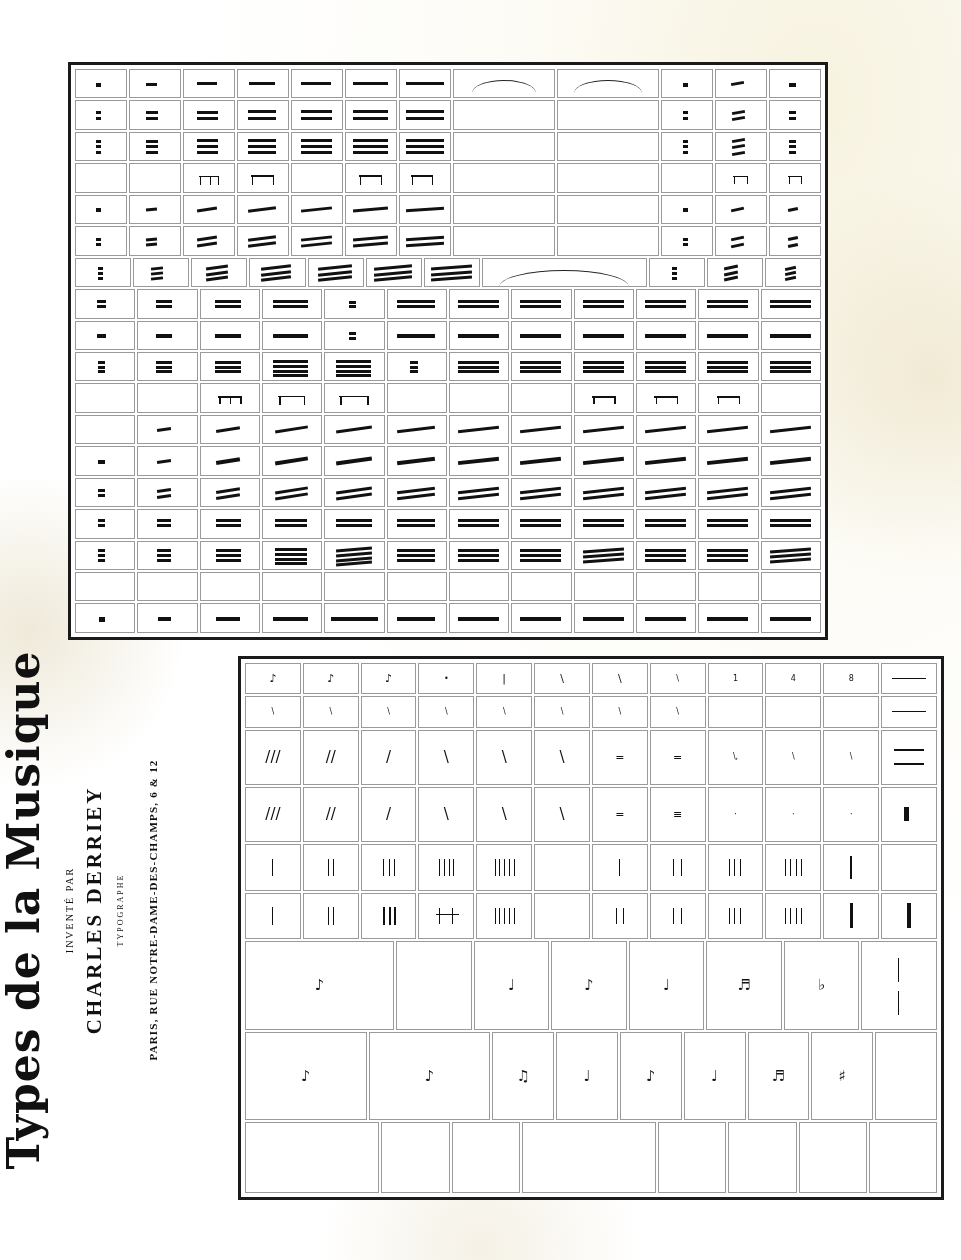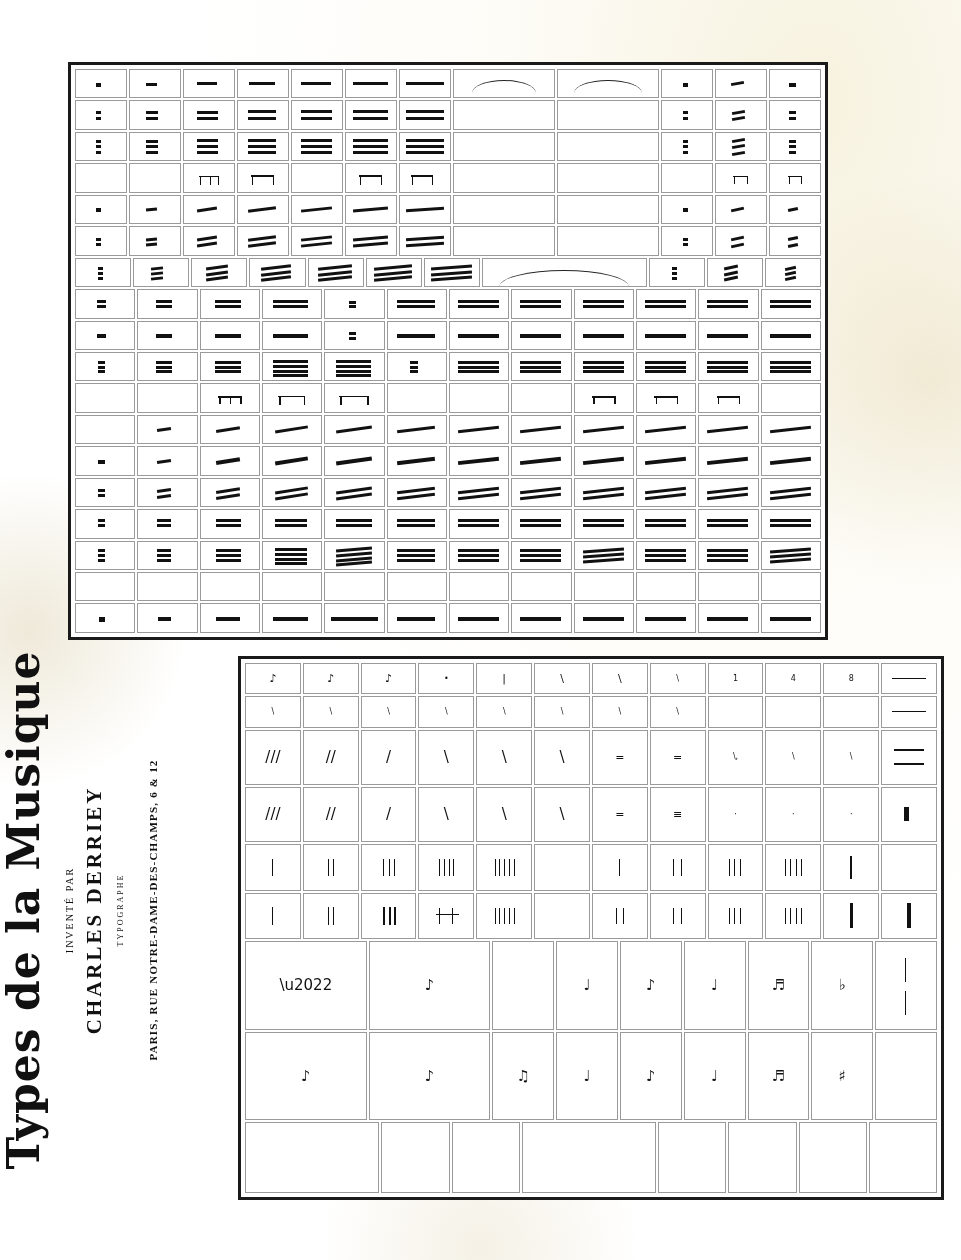--- a/index.html
+++ b/index.html
@@ -1258,23 +1258,20 @@
         <div class="bcell">
             <div class="bar" style="left:48%;top:22%;width:3px;height:56%;"></div>
           </div>
         <div class="bcell">
             <div class="bar" style="left:46%;top:22%;width:4px;height:56%;"></div>
           </div>
       </div>
 
       <div class="brow" style="flex:1.5 1 0;">
         <div class="bcell w2">
-            <span class="glyph lg">\u2022</span>
-          </div>
-        <div class="bcell w2">
             <span class="glyph lg">♪</span>
           </div>
         <div class="bcell"></div>
         <div class="bcell">
             <span class="glyph lg">♩</span>
           </div>
         <div class="bcell">
             <span class="glyph lg">♪</span>
           </div>
         <div class="bcell">

